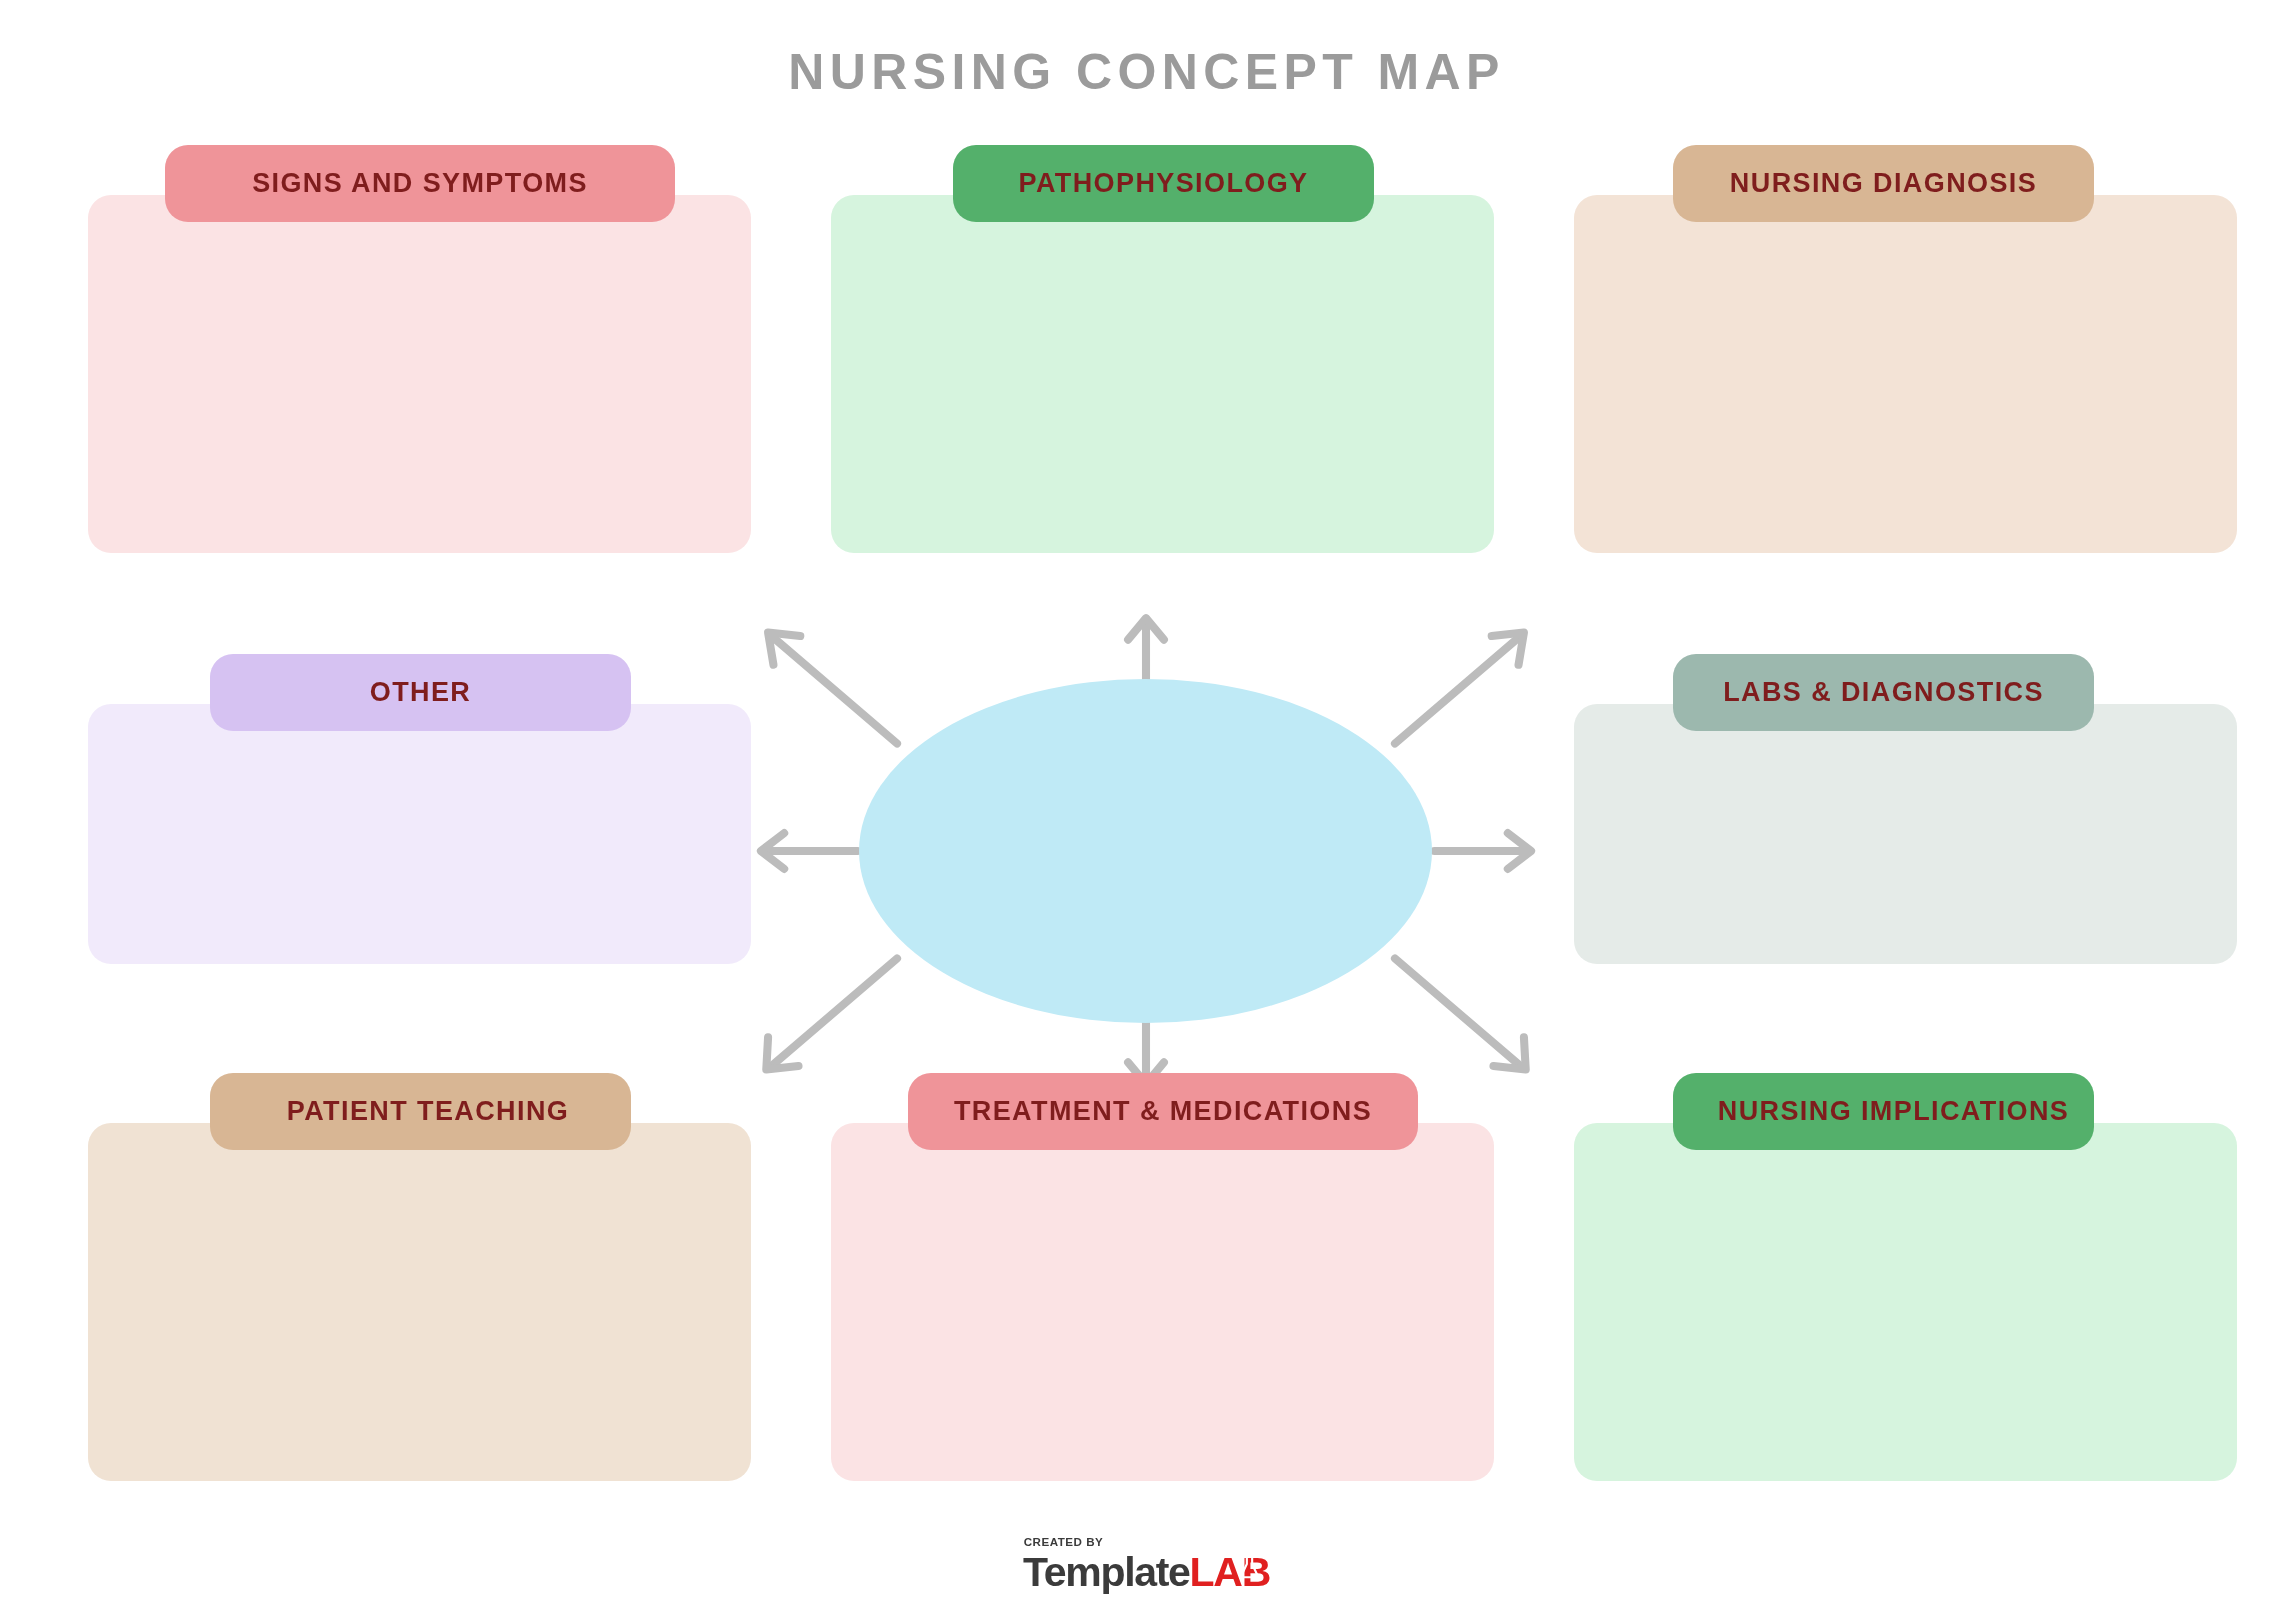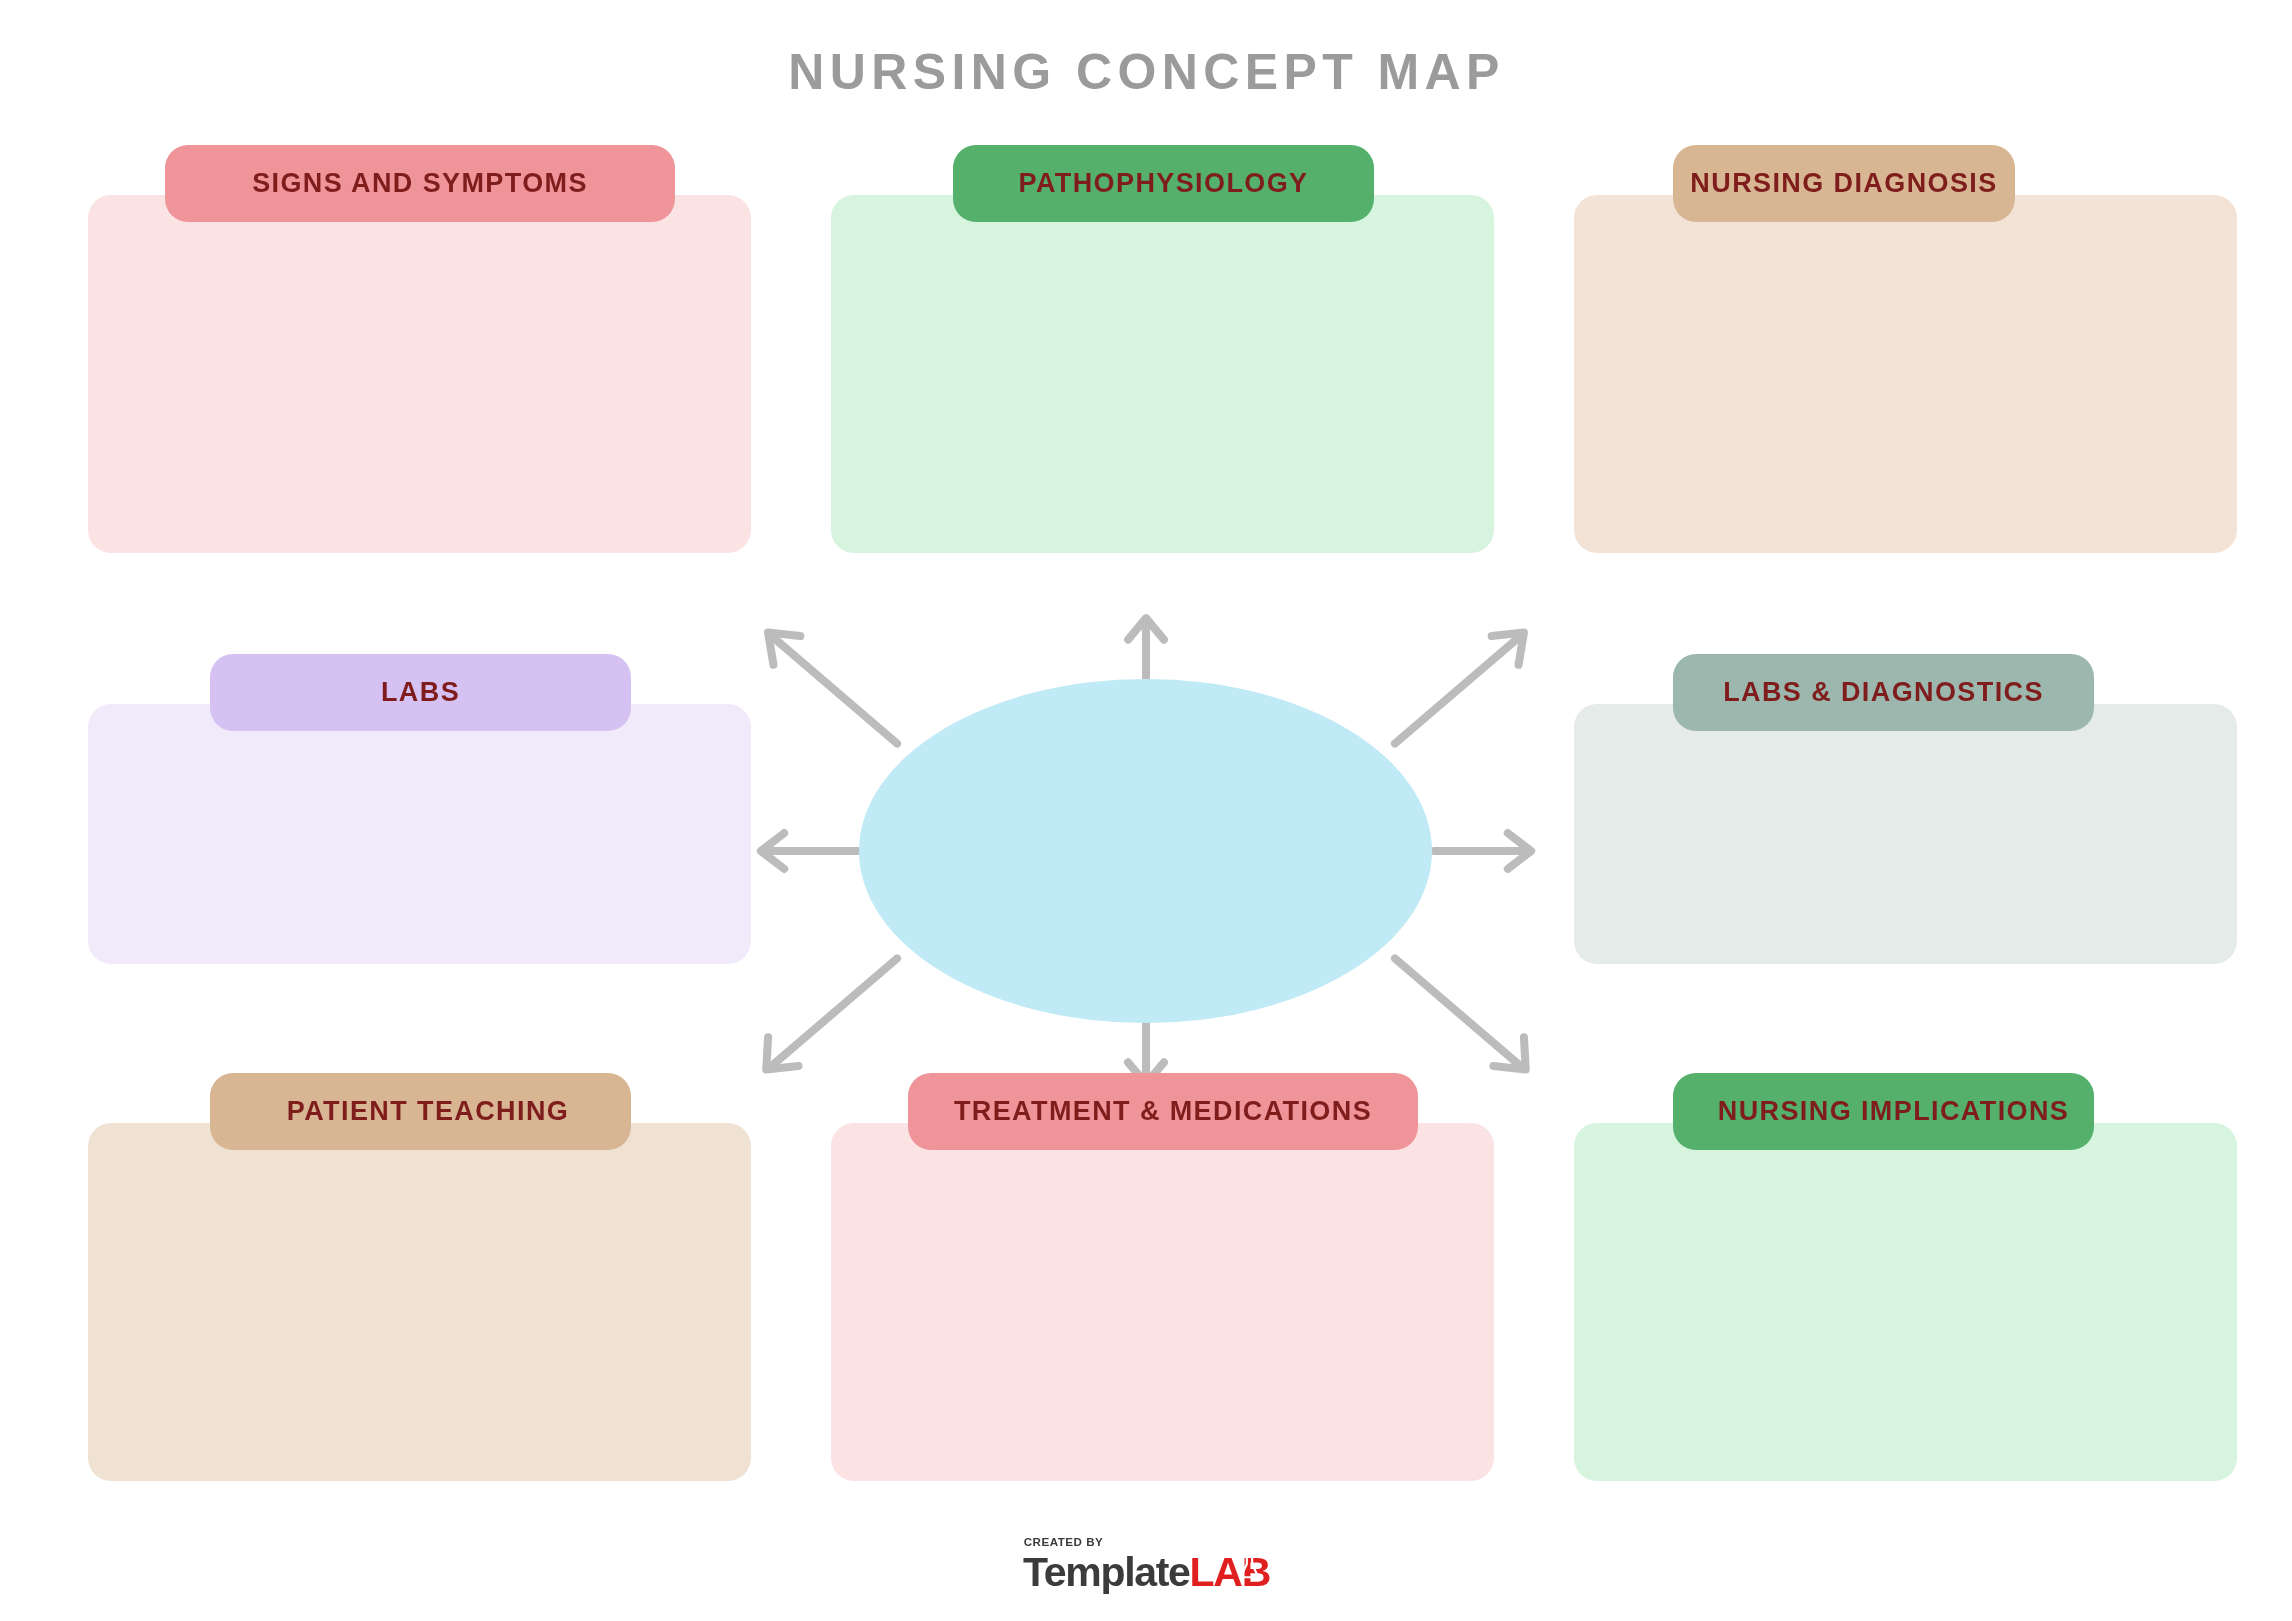--- a/index.html
+++ b/index.html
@@ -159,26 +159,26 @@
     <div class="card-tab" style="background:#ef9499; left:77px; width:510px;">SIGNS AND SYMPTOMS</div>
   </div>
 
   <div class="card col-mid row-top h-tall">
     <div class="card-body" style="background:#d6f4de;"></div>
     <div class="card-tab" style="background:#54b06b; left:122px; width:421px;">PATHOPHYSIOLOGY</div>
   </div>
 
   <div class="card col-right row-top h-tall">
     <div class="card-body" style="background:#f3e3d6;"></div>
-    <div class="card-tab" style="background:#d8b694; left:99px; width:342px;">NURSING DIAGNOSIS</div>
+    <div class="card-tab" style="background:#d8b694; left:99px; width:421px;">NURSING DIAGNOSIS</div>
   </div>
 
   <div class="card col-left row-mid h-mid">
     <div class="card-body" style="background:#f1eafb;"></div>
-    <div class="card-tab" style="background:#d6c2f2; left:122px; width:421px;">LABS</div>
+    <div class="card-tab" style="background:#d6c2f2; left:122px; width:421px;">OTHER</div>
   </div>
 
   <div class="card col-right row-mid h-mid">
     <div class="card-body" style="background:#e5ebe8;"></div>
     <div class="card-tab" style="background:#9cb8ae; left:99px; width:421px;">LABS &amp; DIAGNOSTICS</div>
   </div>
 
   <div class="card col-left row-bot h-low">
     <div class="card-body" style="background:#f0e2d3;"></div>
     <div class="card-tab" style="background:#d8b694; left:122px; width:421px;padding-left:15px;">PATIENT TEACHING</div>

